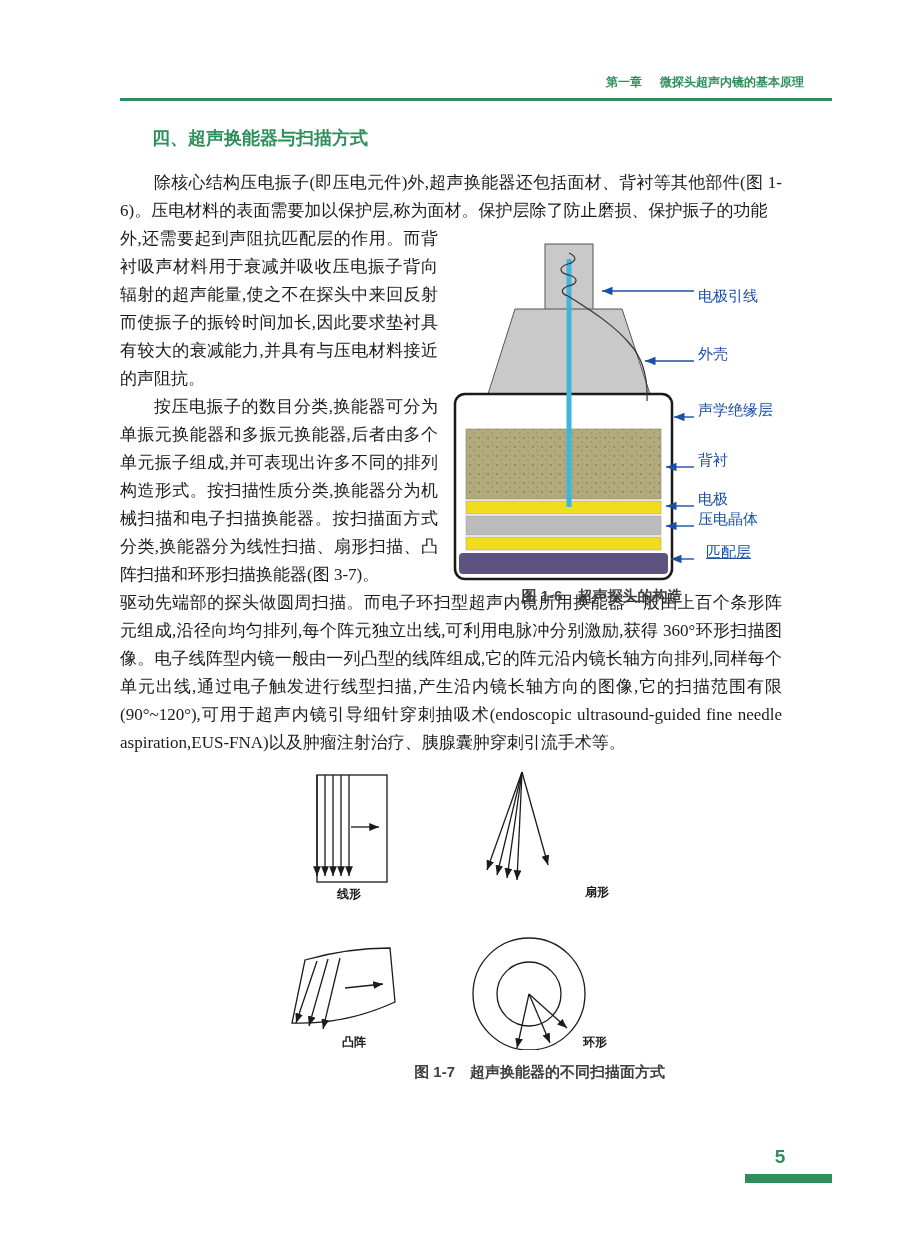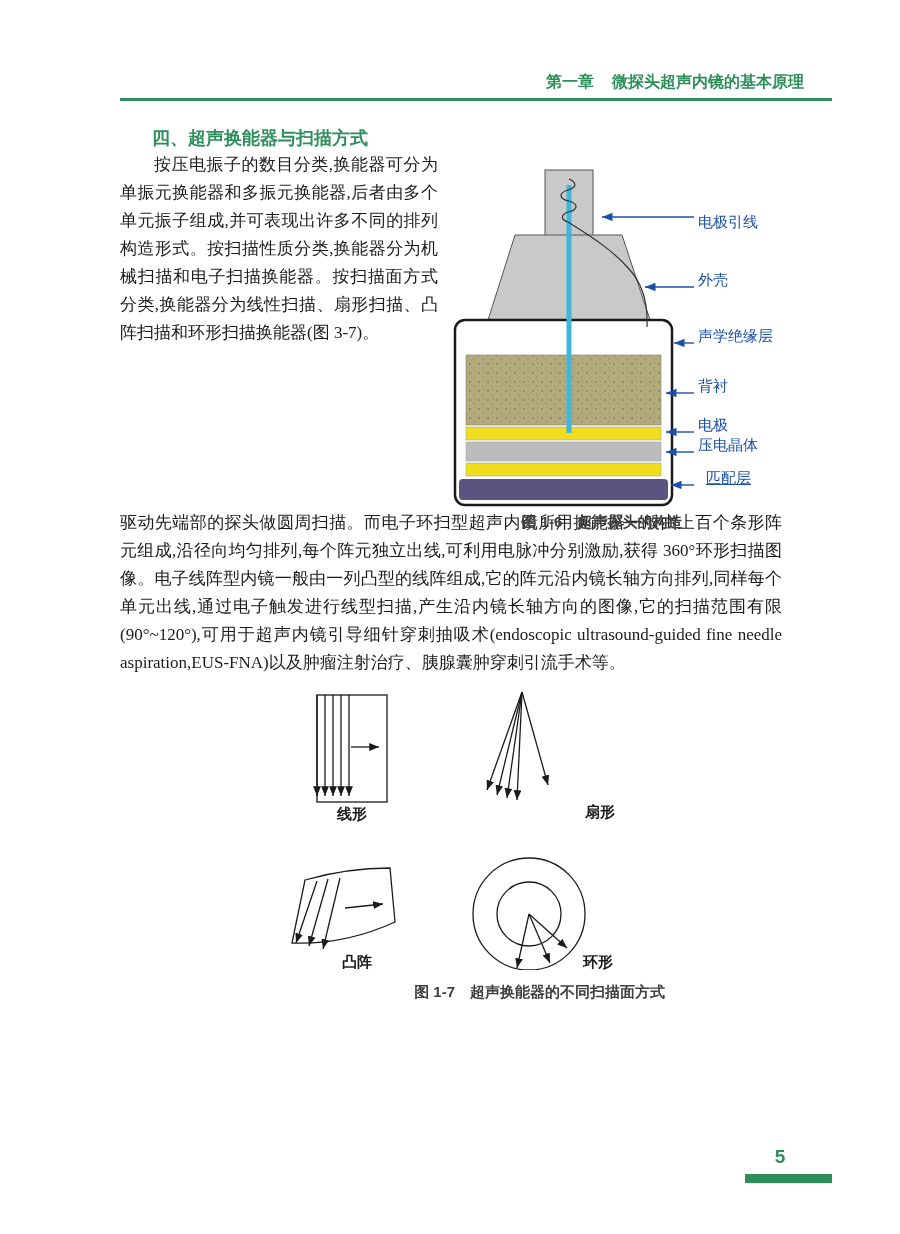--- a/index.html
+++ b/index.html
@@ -8,21 +8,21 @@
     width:900px; height:1234px; position:relative; overflow:hidden;
     font-family:"Liberation Serif", serif; color:#1b1b1b;
   }
   .page { position:absolute; inset:0; padding:72px 68px 0 120px; }
 
   
   .header {
     width:712px; display:flex; justify-content:flex-end; align-items:baseline;
     gap:18px; padding:0 28px 6px 0; border-bottom:3px solid #2f8f5b;
     font-family:"Liberation Sans", sans-serif; font-weight:bold;
-    font-size:16px; color:#2f8f5b; line-height:20px;
+    font-size:12px; color:#2f8f5b; line-height:20px;
   }
 
   
   .section-title {
     margin:24px 0 0 32px;
     font-family:"Liberation Sans", sans-serif; font-weight:bold;
     font-size:18px; color:#2f8f5b; line-height:26px;
   }
 
   
@@ -42,21 +42,21 @@
   .fig-caption {
     font-family:"Liberation Sans", sans-serif; font-weight:bold;
     font-size:15px; color:#404040; text-align:center; line-height:22px;
   }
   .cap1 { position:absolute; left:12px; top:360px; width:304px; }
 
   
   .fig2-wrap { position:relative; width:712px; height:290px; margin-top:8px; }
   .fig2-svg { position:absolute; left:145px; top:0; }
   .fig2-label {
-    position:absolute; font-size:15px; font-weight:bold; line-height:18px;
+    position:absolute; font-size:12px; font-weight:bold; line-height:18px;
     color:#1b1b1b; white-space:nowrap; font-family:"Liberation Serif", serif;
   }
   .cap2 { width:400px; margin:6px 0 0 145px;text-align:right; }
 
   
   .page-num {
     position:absolute; left:752px; top:1146px; width:56px; text-align:center;
     font-family:"Liberation Sans", sans-serif; font-weight:bold;
     font-size:19px; color:#2f8f5b;
   }
@@ -67,23 +67,25 @@
 
 <div class="page">
 
   <div class="header">
     <span>第一章</span>
     <span>微探头超声内镜的基本原理</span>
   </div>
 
   <div class="section-title">四、超声换能器与扫描方式</div>
 
+  <div class="bodytext indent mt18">除核心结构压电振子(即压电元件)外,超声换能器还包括面材、背衬等其他部件(图 1-6)。压电材料的表面需要加以保护层,称为面材。保护层除了防止磨损、保护振子的功能</div>
 
   <div class="wrap-row">
     <div class="col-left">
+      <div>外,还需要起到声阻抗匹配层的作用。而背衬吸声材料用于衰减并吸收压电振子背向辐射的超声能量,使之不在探头中来回反射而使振子的振铃时间加长,因此要求垫衬具有较大的衰减能力,并具有与压电材料接近的声阻抗。</div>
       <div class="indent">按压电振子的数目分类,换能器可分为单振元换能器和多振元换能器,后者由多个单元振子组成,并可表现出许多不同的排列构造形式。按扫描性质分类,换能器分为机械扫描和电子扫描换能器。按扫描面方式分类,换能器分为线性扫描、扇形扫描、凸阵扫描和环形扫描换能器(图 3-7)。</div>
     </div>
 
     <div class="col-right">
       <svg class="fig1-svg" width="394" height="352" viewBox="0 0 394 352">
         <defs>
           <marker id="arrBlue" markerWidth="9" markerHeight="8" refX="7.5" refY="3" orient="auto">
             <path d="M0,0 L7.5,3 L0,6 Z" fill="#1b50a5"></path>
           </marker>
           <pattern id="speck" width="9" height="9" patternUnits="userSpaceOnUse">

